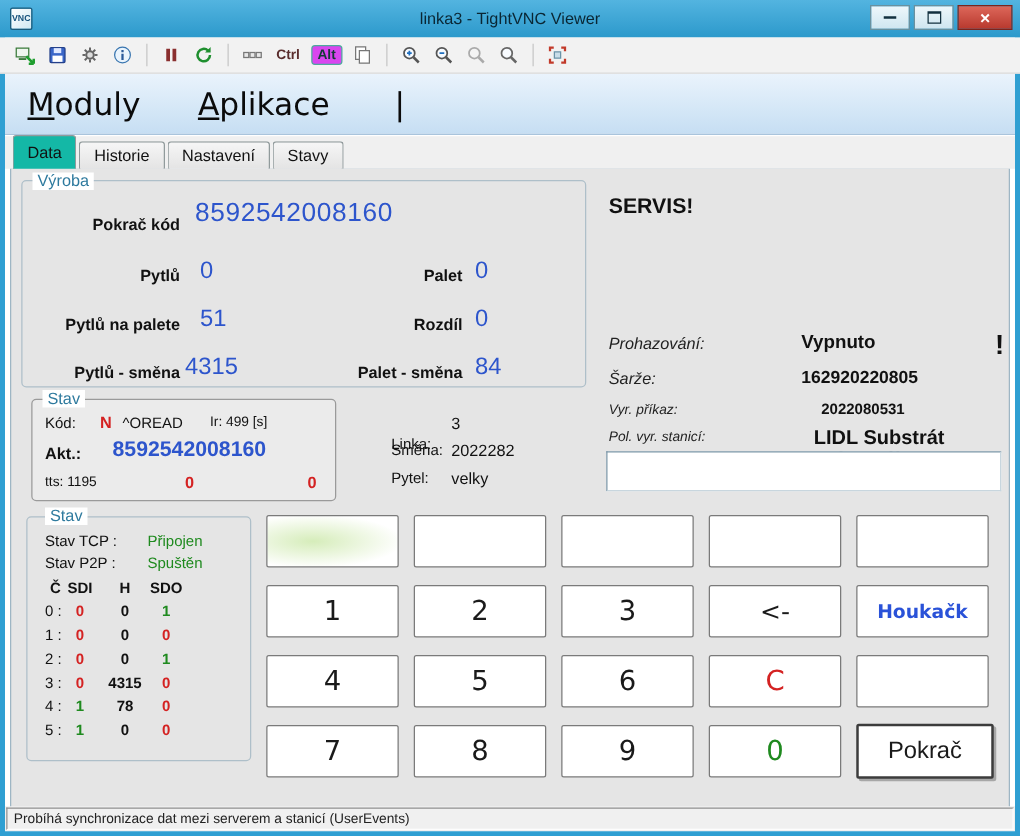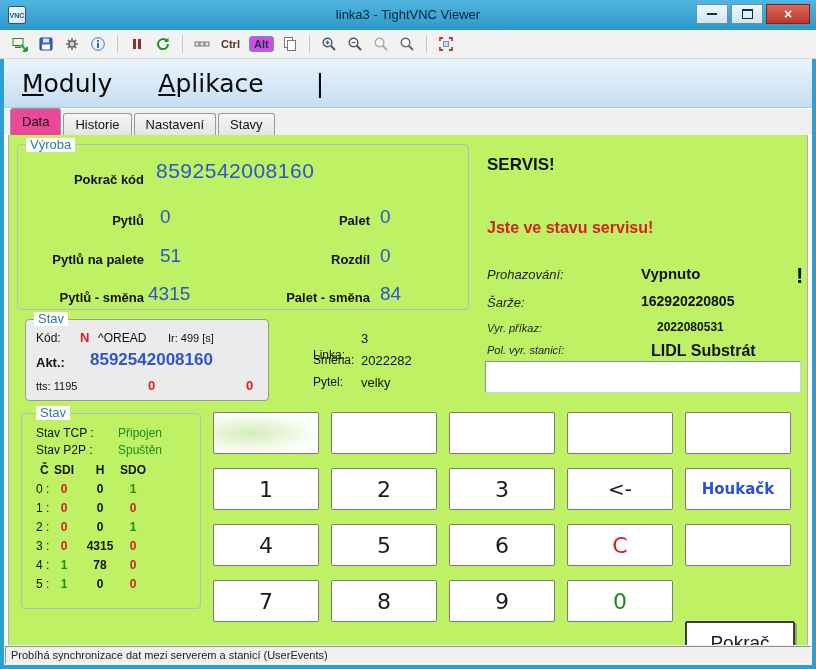--- a/index.html
+++ b/index.html
@@ -24,22 +24,22 @@
   .tbsep{width:1px;height:18px;background:#c6c6c6;margin:0 3px;}
   .tb-ctrl{font-size:11px;font-weight:bold;color:#5a2d2d;padding:1px 3px;cursor:pointer;}
   .tb-alt{font-size:11px;font-weight:bold;color:#143a36;background:#d946ef;border:1px solid #4da89d;border-radius:3px;padding:1px 4px;cursor:pointer;}
   
   .menubar{position:absolute;left:4px;top:59px;right:4px;height:49px;background:linear-gradient(#eaf3fc,#d6e8f7 55%,#c6def3);border-bottom:1px solid #a9c4dc;display:flex;align-items:center;padding-left:18px;box-sizing:border-box;z-index:4;}
   .menu-item{display:inline-block;font-family:"DejaVu Sans",sans-serif;font-size:25px;color:#0b0b0b;margin-right:46px;cursor:pointer;}
   .menu-item::first-letter{text-decoration:underline;}
   .menu-cursor{font-family:"DejaVu Sans",sans-serif;font-size:25px;color:#0b0b0b;margin-left:6px;}
   .tabstrip{position:absolute;left:4px;top:109px;right:4px;height:26px;background:#f0f0f0;display:flex;align-items:flex-end;padding-left:6px;box-sizing:border-box;z-index:3;}
   .tab{height:21px;line-height:21px;padding:0 11px;font-size:13px;color:#111;background:linear-gradient(#f6f6f6,#e4e4e4);border:1px solid #919b9c;border-bottom:none;border-radius:3px 3px 0 0;margin-right:2px;cursor:pointer;}
-  .tab.active{height:26px;line-height:25px;background:#ec4899;position:relative;z-index:4;}
-  .panel{position:absolute;left:8px;top:134px;width:798px;height:511px;background:#bef264;border:1px solid #9eb6c4;box-sizing:content-box;z-index:2;}
+  .tab.active{height:26px;line-height:25px;background:#14b8a6;position:relative;z-index:4;}
+  .panel{position:absolute;left:8px;top:134px;width:798px;height:511px;background:#e5e5e5;border:1px solid #9eb6c4;box-sizing:content-box;z-index:2;}
   .panel *{box-sizing:border-box;}
   
   .gb{position:absolute;border:1px solid #aebfc9;border-radius:4px;}
   .gb-label{position:absolute;font-size:13px;color:#2e7a9e;background:#fff;padding:0 4px;line-height:14px;}
   .vlabel{position:absolute;text-align:right;font-weight:bold;font-size:13px;color:#111;}
   .vval{position:absolute;color:#2d55cc;font-size:19px;}
   .barcode{font-size:21px;letter-spacing:.5px;}
   .sm{position:absolute;font-size:12px;color:#111;}
   .smi{position:absolute;font-size:13px;font-style:italic;color:#222;}
   .smi2{position:absolute;font-size:11px;font-style:italic;color:#222;}
@@ -49,21 +49,21 @@
   .blue{color:#2d55cc;}
   .reader-box{background:#ebebeb;border:1px solid #9a9a9a;border-radius:4px;}
   .service-input{position:absolute;left:476px;top:226px;width:316px;height:32px;border:1px solid;border-color:#7a95a6 #c8d6de #c8d6de #7a95a6;background:#fff;font-size:16px;padding:2px 6px;}
   
   .kbtn{position:absolute;width:106px;height:42px;background:#fff;border:1px solid #7a7a7a;border-radius:2px;display:flex;align-items:center;justify-content:center;font-family:"DejaVu Sans",sans-serif;font-size:22px;color:#1a1a1a;cursor:pointer;}
   .kbtn.kblue{font-size:15px;font-weight:bold;color:#2a52d8;}
   .kbtn.kred{color:#d42222;}
   .kbtn.kgreen{color:#1f8a1f;}
   .kbtn.kback{font-size:20px;}
   .kbtn.kspecial{background:#fff radial-gradient(ellipse at 35% 50%,rgba(186,224,140,.6),rgba(255,255,255,0) 75%);}
-  .kbtn.kdefault{width:110px;height:44px;font-family:"Liberation Sans",sans-serif;font-size:19px;border:2px solid #3c3c3c;box-shadow:2px 2px 0 rgba(90,90,90,.45);margin-top:42px;}
+  .kbtn.kdefault{width:110px;height:44px;font-family:"Liberation Sans",sans-serif;font-size:19px;border:2px solid #3c3c3c;box-shadow:2px 2px 0 rgba(90,90,90,.45);}
   
   .c-i{position:absolute;left:14px;width:24px;font-size:12px;color:#111;}
   .c-sdi{position:absolute;left:32px;width:20px;text-align:center;font-size:12px;font-weight:bold;}
   .c-h{position:absolute;left:58px;width:40px;text-align:center;font-size:12px;font-weight:bold;color:#111;}
   .c-sdo{position:absolute;left:96px;width:30px;text-align:center;font-size:12px;font-weight:bold;}
   .chead{font-weight:bold;color:#111;}
   
   .appstatus{position:absolute;left:4px;top:645px;right:4px;height:20px;background:#f0f0f0;z-index:4;}
   .appstatus .sunken{position:absolute;left:1px;right:1px;top:1px;bottom:1px;border:1px solid;border-color:#8f8f8f #fdfdfd #fdfdfd #8f8f8f;font-size:11px;color:#222;line-height:16px;padding-left:5px;}
 </style>
@@ -235,21 +235,20 @@
     </div>
 
     <span class="sm" style="left:304px;top:213px;">Linka:</span>
     <span class="sm" style="left:352px;top:196px;font-size:13px;">3</span>
     <span class="sm" style="left:304px;top:218px;">Směna:</span>
     <span class="sm" style="left:352px;top:218px;font-size:13px;">2022282</span>
     <span class="sm" style="left:304px;top:240px;">Pytel:</span>
     <span class="sm" style="left:352px;top:240px;font-size:13px;">velky</span>
 
     <span class="sm bld" style="left:478px;top:20px;font-size:17px;">SERVIS!</span>
-    <span class="sm bld red" style="left:478px;top:84px;font-size:16px;">Jste ve stavu servisu!</span>
     <span class="smi" style="left:478px;top:132px;">Prohazování:</span>
     <span class="sm bld" style="left:632px;top:130px;font-size:15px;">Vypnuto</span>
     <span class="sm bld" style="left:787px;top:128px;font-size:22px;">!</span>
     <span class="smi" style="left:478px;top:160px;">Šarže:</span>
     <span class="sm bld" style="left:632px;top:158px;font-size:14px;">162920220805</span>
     <span class="smi2" style="left:478px;top:187px;">Vyr. příkaz:</span>
     <span class="sm bld" style="left:648px;top:185px;font-size:12px;">2022080531</span>
     <span class="smi2" style="left:478px;top:209px;">Pol. vyr. stanicí:</span>
     <span class="sm bld" style="left:642px;top:207px;font-size:16px;">LIDL Substrát univerzáln</span>
     <input class="service-input" value="" style="">

